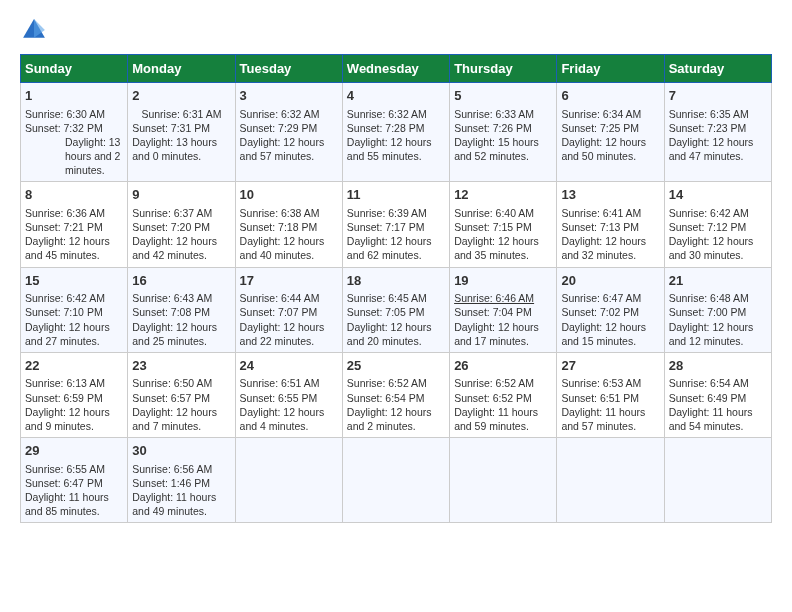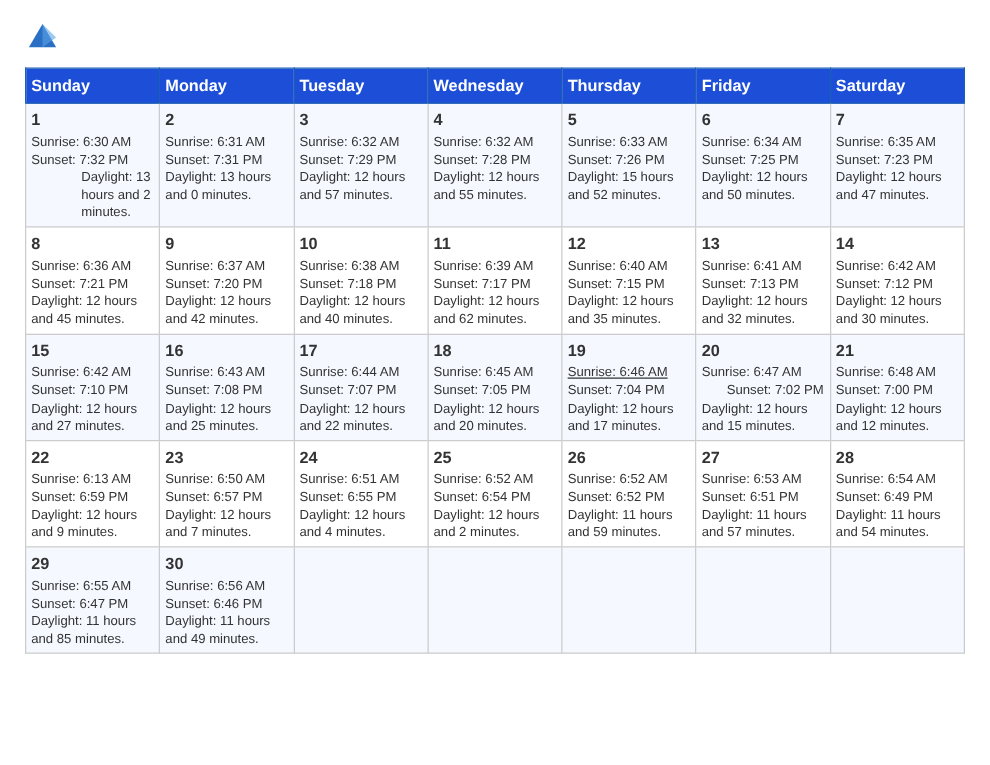--- a/index.html
+++ b/index.html
@@ -49,21 +49,21 @@
     .subtitle {
       font-size: 15px;
       color: #555;
     }
     table {
       width: 100%;
       border-collapse: collapse;
       font-size: 11px;
     }
     thead tr th {
-      background-color: #1d4ed8;
+      background-color: #15803d;
       color: #fff;
       padding: 6px 4px;
       text-align: left;
       font-size: 13px;
       font-weight: bold;
       border: 1px solid #1a5fb4;
     }
     tbody tr td {
       border: 1px solid #ccc;
       vertical-align: top;
@@ -125,21 +125,21 @@
     <tbody id="calendar-body">
         <tr>
           <td>
             <span class="day-num">1</span>
             <span style="display: block;">Sunrise: 6:30 AM</span>
             <span style="display: block;">Sunset: 7:32 PM</span>
             <span style="display: block; margin-left: 40px;">Daylight: 13 hours and 2 minutes.</span>
           </td>
           <td>
             <span class="day-num">2</span>
-            <span style="display: block;">Sunrise: 6:31 AM</span>
+            <span style="display: block; text-align: center;">Sunrise: 6:31 AM</span>
             <span style="display: block;">Sunset: 7:31 PM</span>
             <span style="display: block;">Daylight: 13 hours and 0 minutes.</span>
           </td>
           <td>
             <span class="day-num">3</span>
             <span style="display: block;">Sunrise: 6:32 AM</span>
             <span style="display: block;">Sunset: 7:29 PM</span>
             <span style="display: block;">Daylight: 12 hours and 57 minutes.</span>
           </td>
           <td>
@@ -238,21 +238,21 @@
           </td>
           <td>
             <span class="day-num">19</span>
             <span style="display: block; text-decoration: underline;">Sunrise: 6:46 AM</span>
             <span style="display: block;">Sunset: 7:04 PM</span>
             <span style="display: block;">Daylight: 12 hours and 17 minutes.</span>
           </td>
           <td>
             <span class="day-num">20</span>
             <span style="display: block;">Sunrise: 6:47 AM</span>
-            <span style="display: block; margin-left: 20px;">Sunset: 7:02 PM</span>
+            <span style="display: block;">Sunset: 7:02 PM</span>
             <span style="display: block;">Daylight: 12 hours and 15 minutes.</span>
           </td>
           <td>
             <span class="day-num">21</span>
             <span style="display: block;">Sunrise: 6:48 AM</span>
             <span style="display: block;">Sunset: 7:00 PM</span>
             <span style="display: block;">Daylight: 12 hours and 12 minutes.</span>
           </td>
         </tr>
         <tr>
@@ -302,21 +302,21 @@
         <tr>
           <td>
             <span class="day-num">29</span>
             <span style="display: block;">Sunrise: 6:55 AM</span>
             <span style="display: block;">Sunset: 6:47 PM</span>
             <span style="display: block;">Daylight: 11 hours and 85 minutes.</span>
           </td>
           <td>
             <span class="day-num">30</span>
             <span style="display: block;">Sunrise: 6:56 AM</span>
-            <span style="display: block;">Sunset: 6:46 PM</span>
+            <span style="display: block;">Sunset: 1:46 PM</span>
             <span style="display: block;">Daylight: 11 hours and 49 minutes.</span>
           </td>
           <td class="empty-cell"></td>
           <td class="empty-cell"></td>
           <td class="empty-cell"></td>
           <td class="empty-cell"></td>
           <td class="empty-cell"></td>
         </tr>
       </tbody>
   </table>

